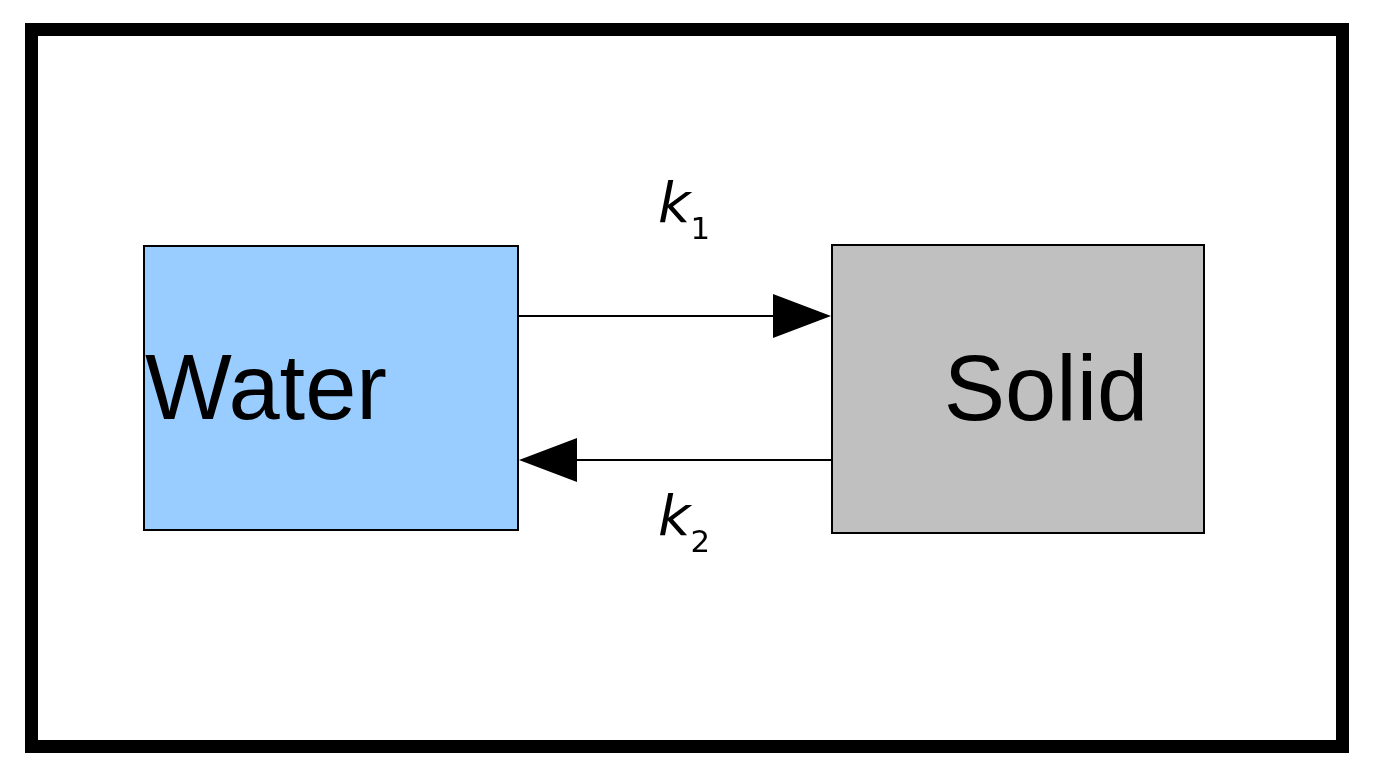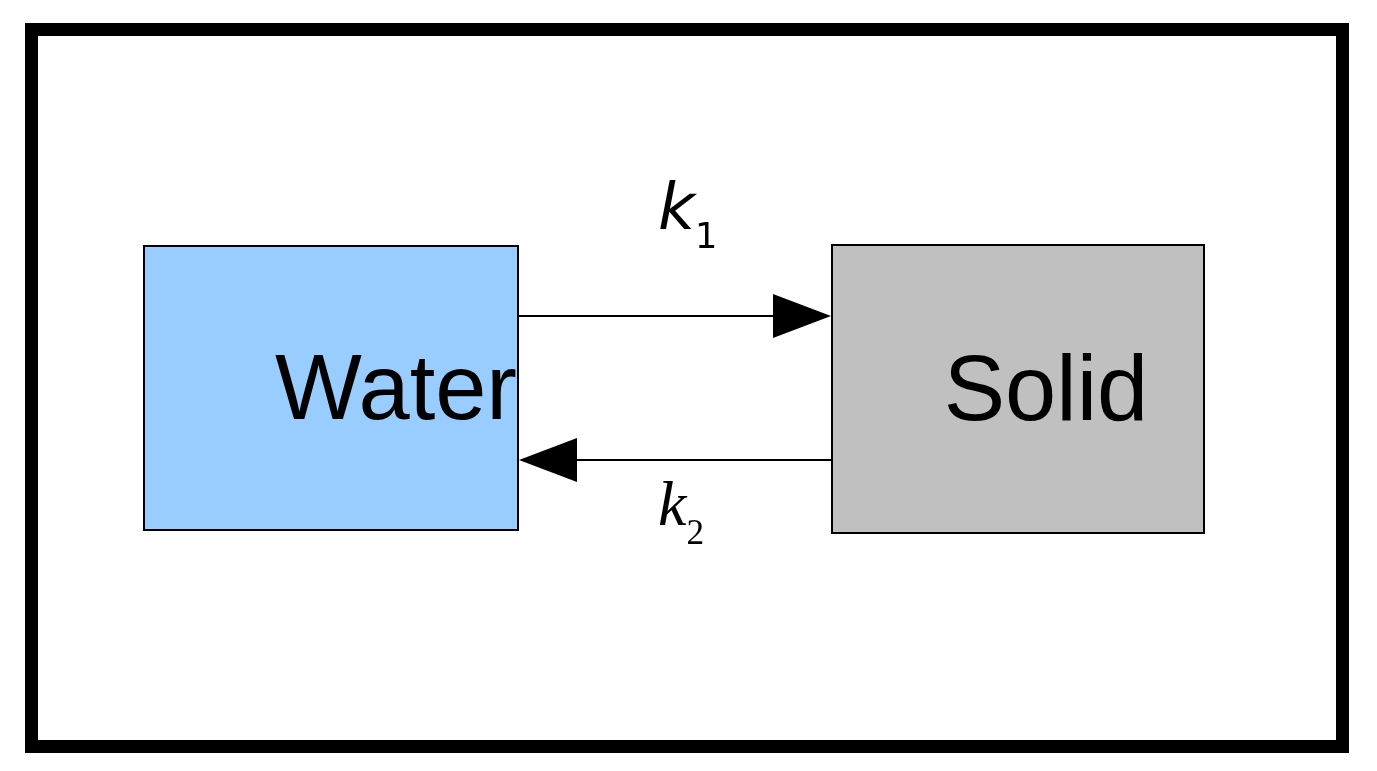--- a/index.html
+++ b/index.html
@@ -33,21 +33,21 @@
     color: #000000;
     font-size: 92px;
     line-height: 1.15;
   }
   .node-water {
     left: 143px;
     top: 245px;
     width: 376px;
     height: 286px;
     background: #99ccff;
-    justify-content: flex-end;
+    justify-content: flex-start;
   }
   .node-solid {
     left: 831px;
     top: 244px;
     width: 374px;
     height: 290px;
     background: #c0c0c0;
     justify-content: center;
     padding-left: 56px;
   }
@@ -55,35 +55,35 @@
     position: absolute;
     left: 0;
     top: 0;
     width: 1377px;
     height: 771px;
   }
   .rate-label {
     position: absolute;
     color: #000000;
     font-family: "DejaVu Sans", sans-serif;
-    font-size: 64px;
+    font-size: 56px;
     line-height: 1;
     white-space: nowrap;
   }
   .rate-label .k-symbol {
     font-style: italic;
   }
   .rate-label sub {
     font-style: normal;
     font-size: 0.55em;
     vertical-align: -0.55em;
     line-height: 0;
   }
   .rate-k1 { left: 658px; top: 175px; }
-  .rate-k2 { left: 658px; top: 472px; font-family: Liberation Serif, serif; }
+  .rate-k2 { left: 658px; top: 488px; }
 </style>
 </head>
 <body>
 
 <div class="stage">
 
   <div class="outer-frame"></div>
 
   <div class="node node-water">
     <span>Water</span>

